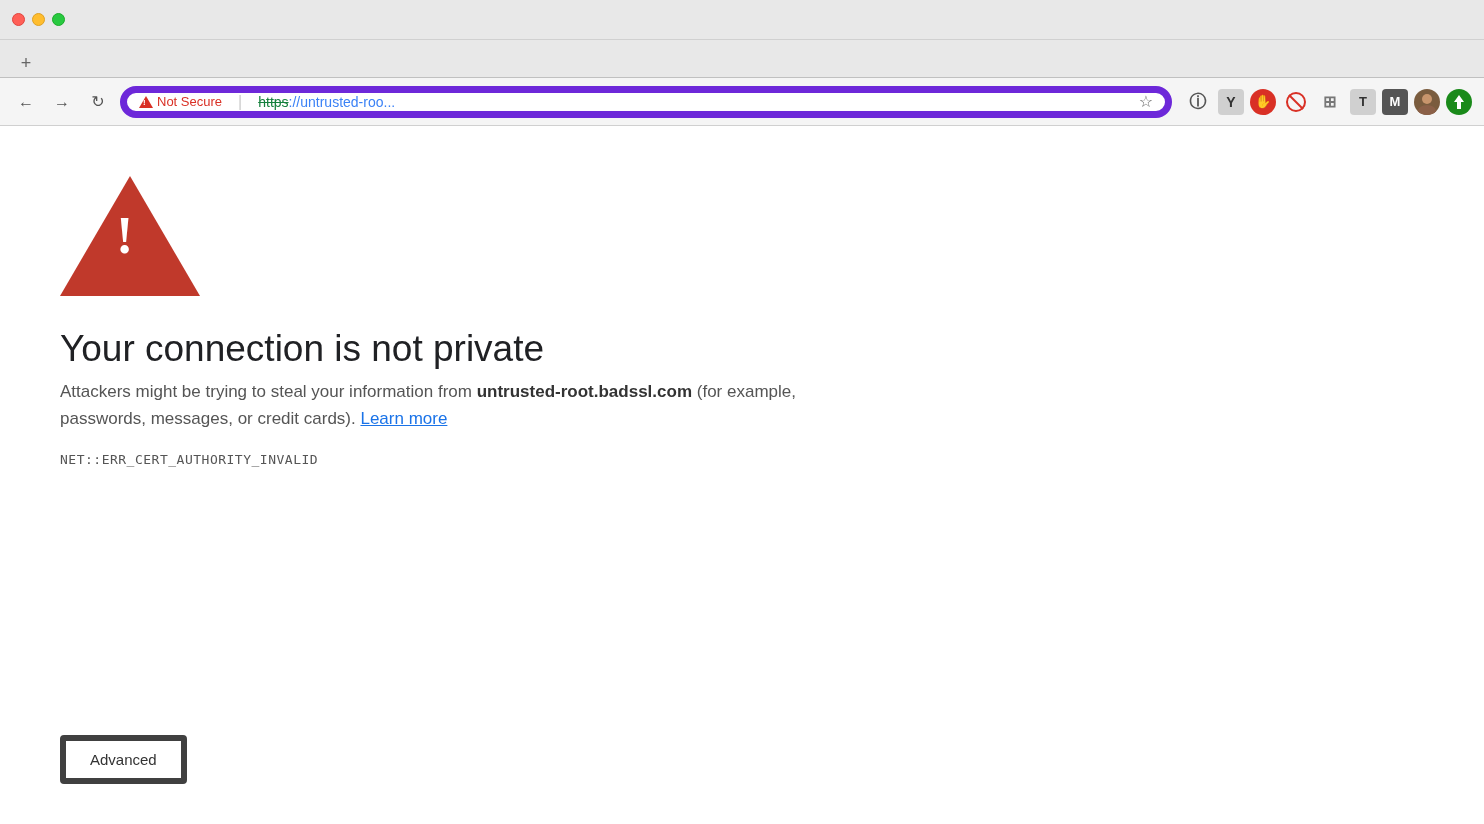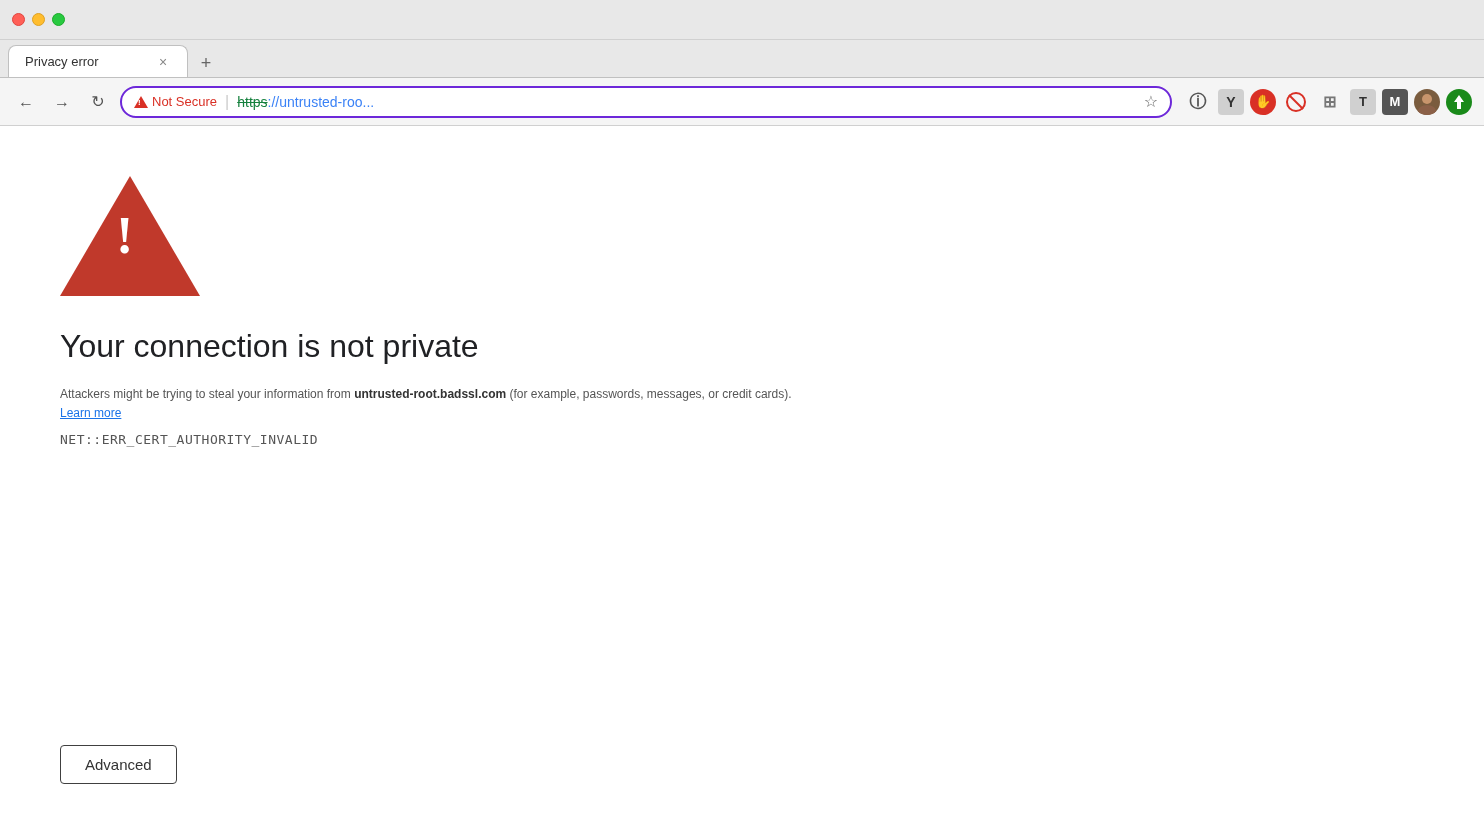--- a/index.html
+++ b/index.html
@@ -98,26 +98,26 @@
       border-radius: 50%;
       cursor: pointer;
       color: #555;
       font-size: 16px;
     }
 
     .address-bar {
       flex: 1;
       height: 32px;
       background: #fff;
-      border: 2px solid #6d28d9;
+      border: 7px solid #6d28d9;
       border-radius: 20px;
       display: flex;
       align-items: center;
       padding: 0 12px;
-      gap: 8px;
+      gap: 16px;
       font-size: 14px;
     }
     .not-secure-badge {
       display: flex;
       align-items: center;
       gap: 4px;
       color: #d93025;
       font-size: 13px;
       white-space: nowrap;
     }
@@ -230,31 +230,31 @@
       position: absolute;
       top: 30px;
       left: -14px;
       color: white;
       font-size: 52px;
       font-weight: 900;
       font-family: serif;
     }
 
     .error-title {
-      font-size: 32px;
+      font-size: 37px;
       font-weight: 400;
       color: #202124;
-      margin-bottom: 20px;
+      margin-bottom: 8px;
     }
     .error-description {
-      font-size: 12px;
+      font-size: 17px;
       color: #555;
       line-height: 1.6;
       max-width: 760px;
-      margin-bottom: 9px;
+      margin-bottom: 20px;
     }
     .error-description strong {
       font-weight: 700;
       color: #333;
     }
     .learn-more {
       color: #1a73e8;
       text-decoration: underline;
       cursor: pointer;
     }
@@ -268,21 +268,21 @@
     
     .button-row {
       display: flex;
       justify-content: space-between;
       align-items: center;
       margin-top: auto;
       padding-top: 20px;
     }
     .btn-advanced {
       padding: 10px 24px;
-      border: 1px solid #404040;
+      border: 6px solid #404040;
       border-radius: 4px;
       background: #fff;
       color: #333;
       font-size: 15px;
       cursor: pointer;
       font-family: inherit;
     }
     .btn-back-to-safety {
       padding: 10px 28px;
       background: #1a73e8;
@@ -300,24 +300,20 @@
 
 <div class="title-bar">
   <div class="traffic-lights">
     <div class="traffic-light tl-red"></div>
     <div class="traffic-light tl-yellow"></div>
     <div class="traffic-light tl-green"></div>
   </div>
 </div>
 
 <div class="tab-bar">
-  <div class="tab">
-    <span class="tab-title">Privacy error</span>
-    <span class="tab-close">×</span>
-  </div>
   <div class="new-tab-btn">+</div>
 </div>
 
 <div class="nav-bar">
   <div class="nav-btn">←</div>
   <div class="nav-btn">→</div>
   <div class="nav-btn">↻</div>
 
   <div class="address-bar">
     <span class="not-secure-badge">

